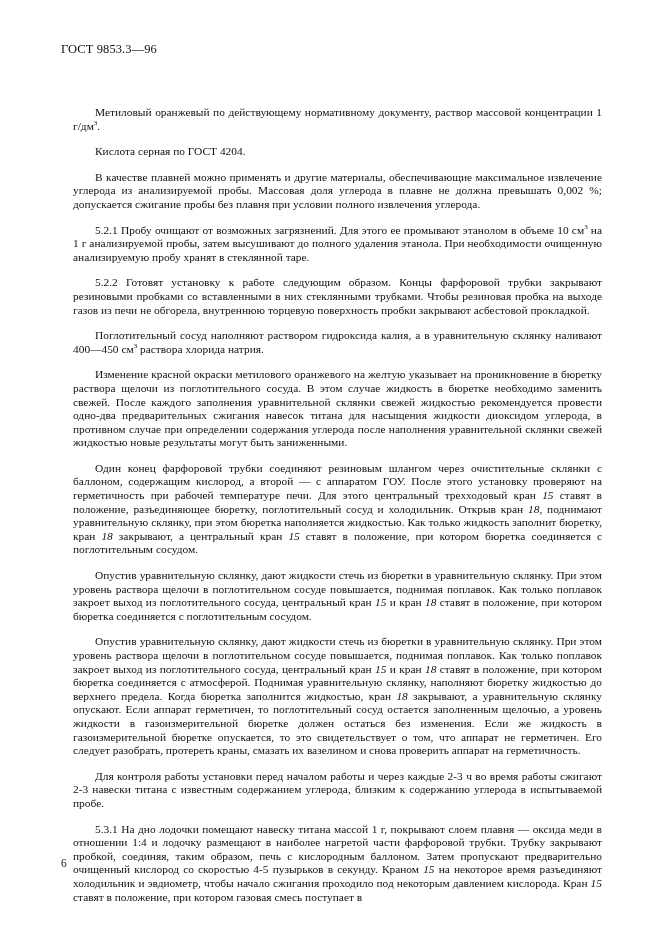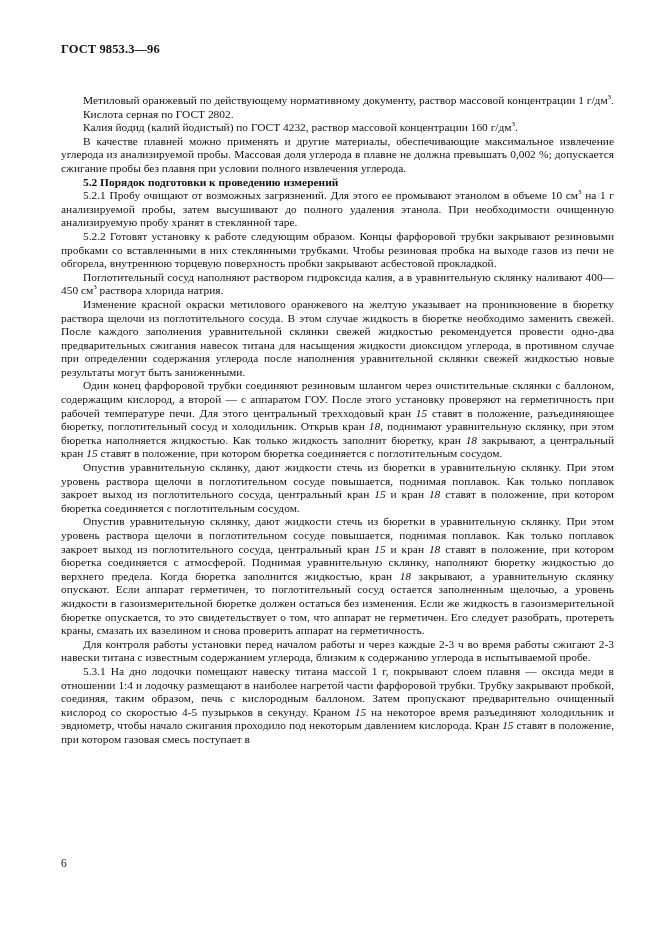--- a/index.html
+++ b/index.html
@@ -1,37 +1,35 @@
 <!DOCTYPE html>
 <html><head>
 <meta charset="utf-8">
 <style>
   html, body { margin: 0; padding: 0; background: #ffffff; }
   body { width: 661px; height: 936px; position: relative; overflow: hidden; color: #111; }
   .page { position: absolute; left: 61px; top: 0; width: 553px; font-family: "Liberation Serif", serif; }
-  .doc-header { position: absolute; top: 42px; left: 0; font-weight: bold; font-size: 12.5px; letter-spacing: 0.1px; }
+  .doc-header { position: absolute; top: 42px; left: 0; font-weight: normal; font-size: 12.5px; letter-spacing: 0.1px; }
   .body { position: absolute; top: 94px; left: 0; width: 553px; font-size: 11.4px; line-height: 13.6px; text-align: justify; }
-  .body p { margin: 0; text-indent: 22px; }
+  .body p { margin: 12px; text-indent: 22px; }
   .body p.heading { font-weight: bold; text-indent: 22px; }
   .page-number { position: absolute; top: 857px; left: 0; font-size: 11.5px; }
   sup { font-size: 7px; line-height: 0; vertical-align: super; }
   i { font-style: italic; }
 </style>
 </head>
 <body>
 
 <div class="page">
   <div class="doc-header">ГОСТ 9853.3—96</div>
 
   <div class="body">
     <p>Метиловый оранжевый по действующему нормативному документу, раствор массовой концентрации 1 г/дм<sup>3</sup>.</p>
-    <p>Кислота серная по ГОСТ 2802.</p>
-    <p>Калия йодид (калий йодистый) по ГОСТ 4232, раствор массовой концентрации 160 г/дм<sup>3</sup>.</p>
+    <p>Кислота серная по ГОСТ 4204.</p>
     <p>В качестве плавней можно применять и другие материалы, обеспечивающие максимальное извлечение углерода из анализируемой пробы. Массовая доля углерода в плавне не должна превышать 0,002 %; допускается сжигание пробы без плавня при условии полного извлечения углерода.</p>
-    <p class="heading">5.2 Порядок подготовки к проведению измерений</p>
     <p>5.2.1 Пробу очищают от возможных загрязнений. Для этого ее промывают этанолом в объеме 10 см<sup>3</sup> на 1 г анализируемой пробы, затем высушивают до полного удаления этанола. При необходимости очищенную анализируемую пробу хранят в стеклянной таре.</p>
     <p>5.2.2 Готовят установку к работе следующим образом. Концы фарфоровой трубки закрывают резиновыми пробками со вставленными в них стеклянными трубками. Чтобы резиновая пробка на выходе газов из печи не обгорела, внутреннюю торцевую поверхность пробки закрывают асбестовой прокладкой.</p>
     <p>Поглотительный сосуд наполняют раствором гидроксида калия, а в уравнительную склянку наливают 400—450 см<sup>3</sup> раствора хлорида натрия.</p>
     <p>Изменение красной окраски метилового оранжевого на желтую указывает на проникновение в бюретку раствора щелочи из поглотительного сосуда. В этом случае жидкость в бюретке необходимо заменить свежей. После каждого заполнения уравнительной склянки свежей жидкостью рекомендуется провести одно-два предварительных сжигания навесок титана для насыщения жидкости диоксидом углерода, в противном случае при определении содержания углерода после наполнения уравнительной склянки свежей жидкостью новые результаты могут быть заниженными.</p>
     <p>Один конец фарфоровой трубки соединяют резиновым шлангом через очистительные склянки с баллоном, содержащим кислород, а второй — с аппаратом ГОУ. После этого установку проверяют на герметичность при рабочей температуре печи. Для этого центральный трехходовый кран <i>15</i> ставят в положение, разъединяющее бюретку, поглотительный сосуд и холодильник. Открыв кран <i>18</i>, поднимают уравнительную склянку, при этом бюретка наполняется жидкостью. Как только жидкость заполнит бюретку, кран <i>18</i> закрывают, а центральный кран <i>15</i> ставят в положение, при котором бюретка соединяется с поглотительным сосудом.</p>
     <p>Опустив уравнительную склянку, дают жидкости стечь из бюретки в уравнительную склянку. При этом уровень раствора щелочи в поглотительном сосуде повышается, поднимая поплавок. Как только поплавок закроет выход из поглотительного сосуда, центральный кран <i>15</i> и кран <i>18</i> ставят в положение, при котором бюретка соединяется с поглотительным сосудом.</p>
     <p>Опустив уравнительную склянку, дают жидкости стечь из бюретки в уравнительную склянку. При этом уровень раствора щелочи в поглотительном сосуде повышается, поднимая поплавок. Как только поплавок закроет выход из поглотительного сосуда, центральный кран <i>15</i> и кран <i>18</i> ставят в положение, при котором бюретка соединяется с атмосферой. Поднимая уравнительную склянку, наполняют бюретку жидкостью до верхнего предела. Когда бюретка заполнится жидкостью, кран <i>18</i> закрывают, а уравнительную склянку опускают. Если аппарат герметичен, то поглотительный сосуд остается заполненным щелочью, а уровень жидкости в газоизмерительной бюретке должен остаться без изменения. Если же жидкость в газоизмерительной бюретке опускается, то это свидетельствует о том, что аппарат не герметичен. Его следует разобрать, протереть краны, смазать их вазелином и снова проверить аппарат на герметичность.</p>
     <p>Для контроля работы установки перед началом работы и через каждые 2-3 ч во время работы сжигают 2-3 навески титана с известным содержанием углерода, близким к содержанию углерода в испытываемой пробе.</p>
     <p>5.3.1 На дно лодочки помещают навеску титана массой 1 г, покрывают слоем плавня — оксида меди в отношении 1:4 и лодочку размещают в наиболее нагретой части фарфоровой трубки. Трубку закрывают пробкой, соединяя, таким образом, печь с кислородным баллоном. Затем пропускают предварительно очищенный кислород со скоростью 4-5 пузырьков в секунду. Краном <i>15</i> на некоторое время разъединяют холодильник и эвдиометр, чтобы начало сжигания проходило под некоторым давлением кислорода. Кран <i>15</i> ставят в положение, при котором газовая смесь поступает в</p>
   </div>

